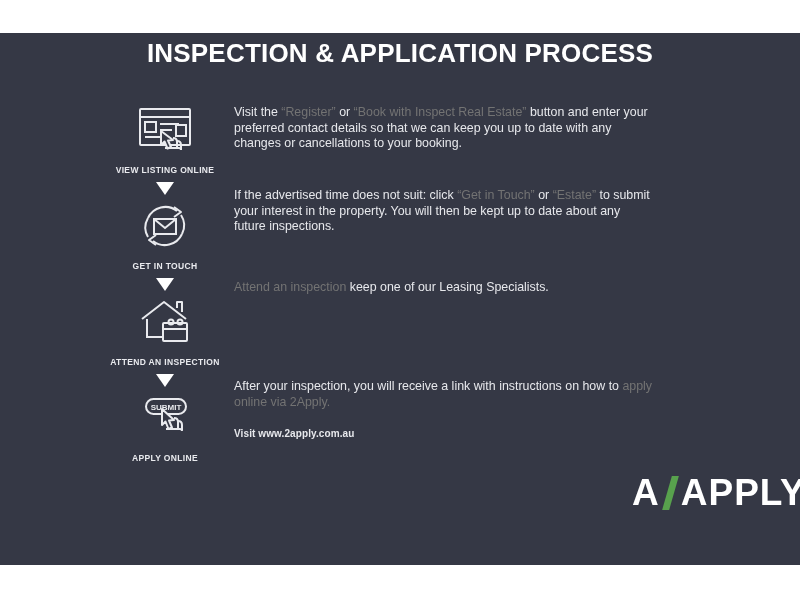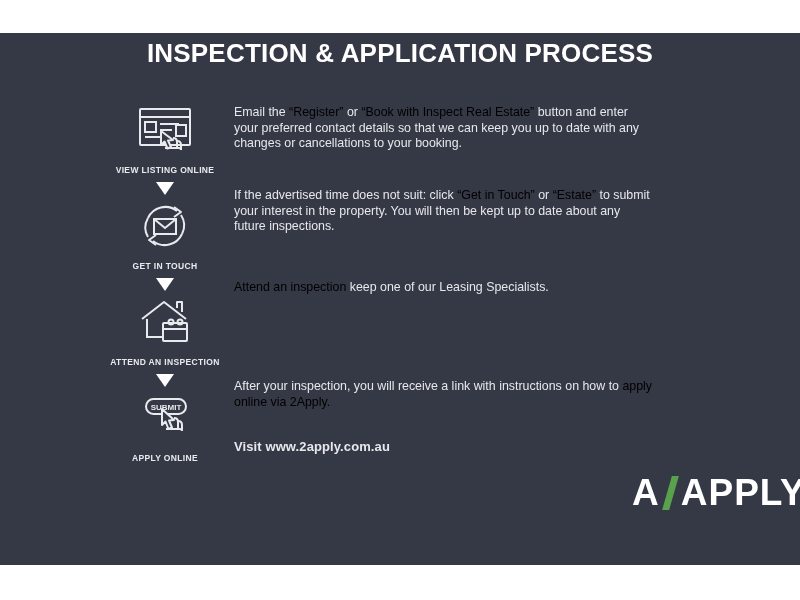--- a/index.html
+++ b/index.html
@@ -93,24 +93,24 @@
     position: absolute;
     left: 234px;
     top: 105px;
     width: 420px;
   }
   .block {
     color: #e7e8ec;
     font-size: 12.4px;
     line-height: 15.6px;
   }
-  .green { color: #000000; }
+  .green { color: #737373; }
   .sub {
-    margin-top: 29px;
-    font-size: 13px;
+    margin-top: 18px;
+    font-size: 10px;
     font-weight: bold;
     color: #e7e8ec;
     letter-spacing: 0.1px;
   }
 
   
   .logo {
     position: absolute;
     left: 632px;
     top: 472px;
@@ -221,21 +221,21 @@
           <path d="M44 28 q4 0 4 4 l0 5" fill="none" stroke="#e9eaee" stroke-width="2"></path>
           <path d="M32 36 l14 0 q2 0 2 2" fill="none" stroke="#e9eaee" stroke-width="2"></path>
         </svg>
       </div>
       <div class="step-label">APPLY ONLINE</div>
     </div>
 
   </div>
 
   <div class="blocks">
-    <div class="block" style="min-height:83px;"><span>Email the </span><span class="green">“Register”</span><span> or </span><span class="green">“Book with Inspect Real Estate”</span><span> button and enter your preferred contact details so that we can keep you up to date with any changes or cancellations to your booking.</span></div>
+    <div class="block" style="min-height:83px;"><span>Visit the </span><span class="green">“Register”</span><span> or </span><span class="green">“Book with Inspect Real Estate”</span><span> button and enter your preferred contact details so that we can keep you up to date with any changes or cancellations to your booking.</span></div>
     <div class="block" style="min-height:92px;"><span>If the advertised time does not suit: click </span><span class="green">“Get in Touch”</span><span> or </span><span class="green">“Estate”</span><span> to submit your interest in the property. You will then be kept up to date about any future inspections.</span></div>
     <div class="block" style="min-height:99px;"><span class="green">Attend an inspection</span><span> keep one of our Leasing Specialists.</span></div>
     <div class="block"><span>After your inspection, you will receive a link with instructions on how to </span><span class="green">apply online via 2Apply.</span></div>
     <div class="sub">Visit www.2apply.com.au</div>
   </div>
 
   <div class="logo">
     <span>A</span>
     <span class="slash"></span>
     <span>APPLY</span>

